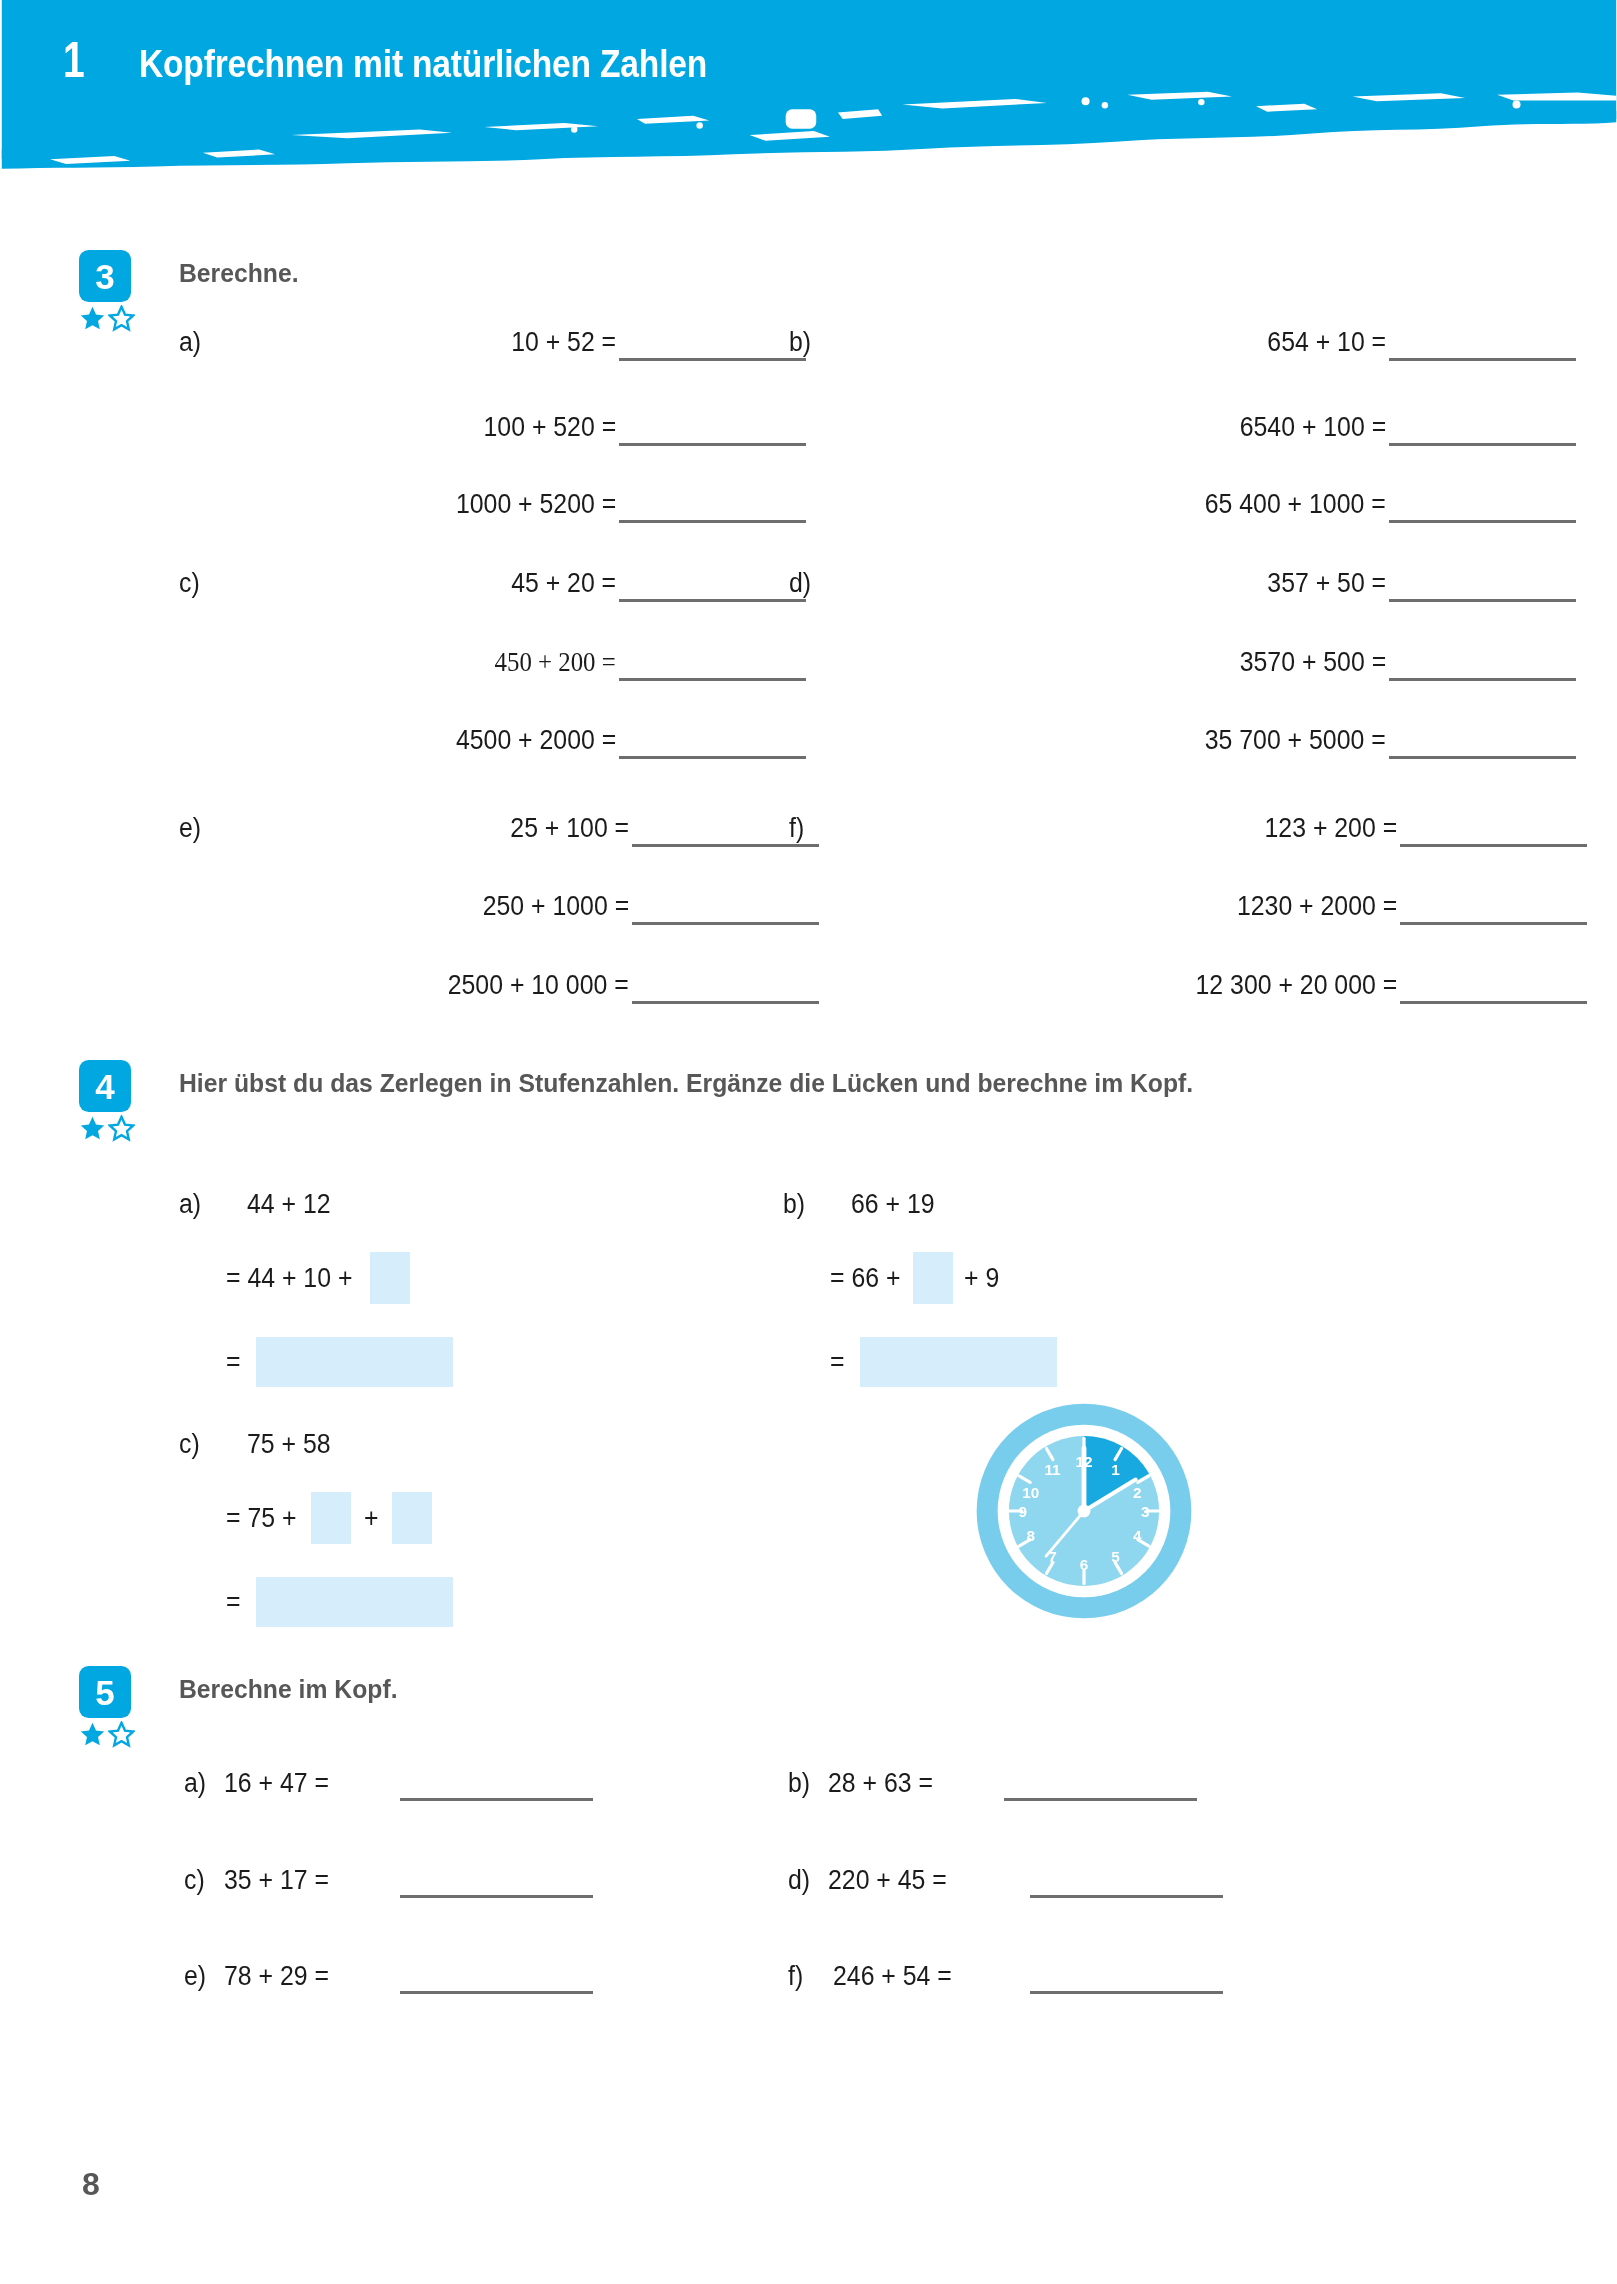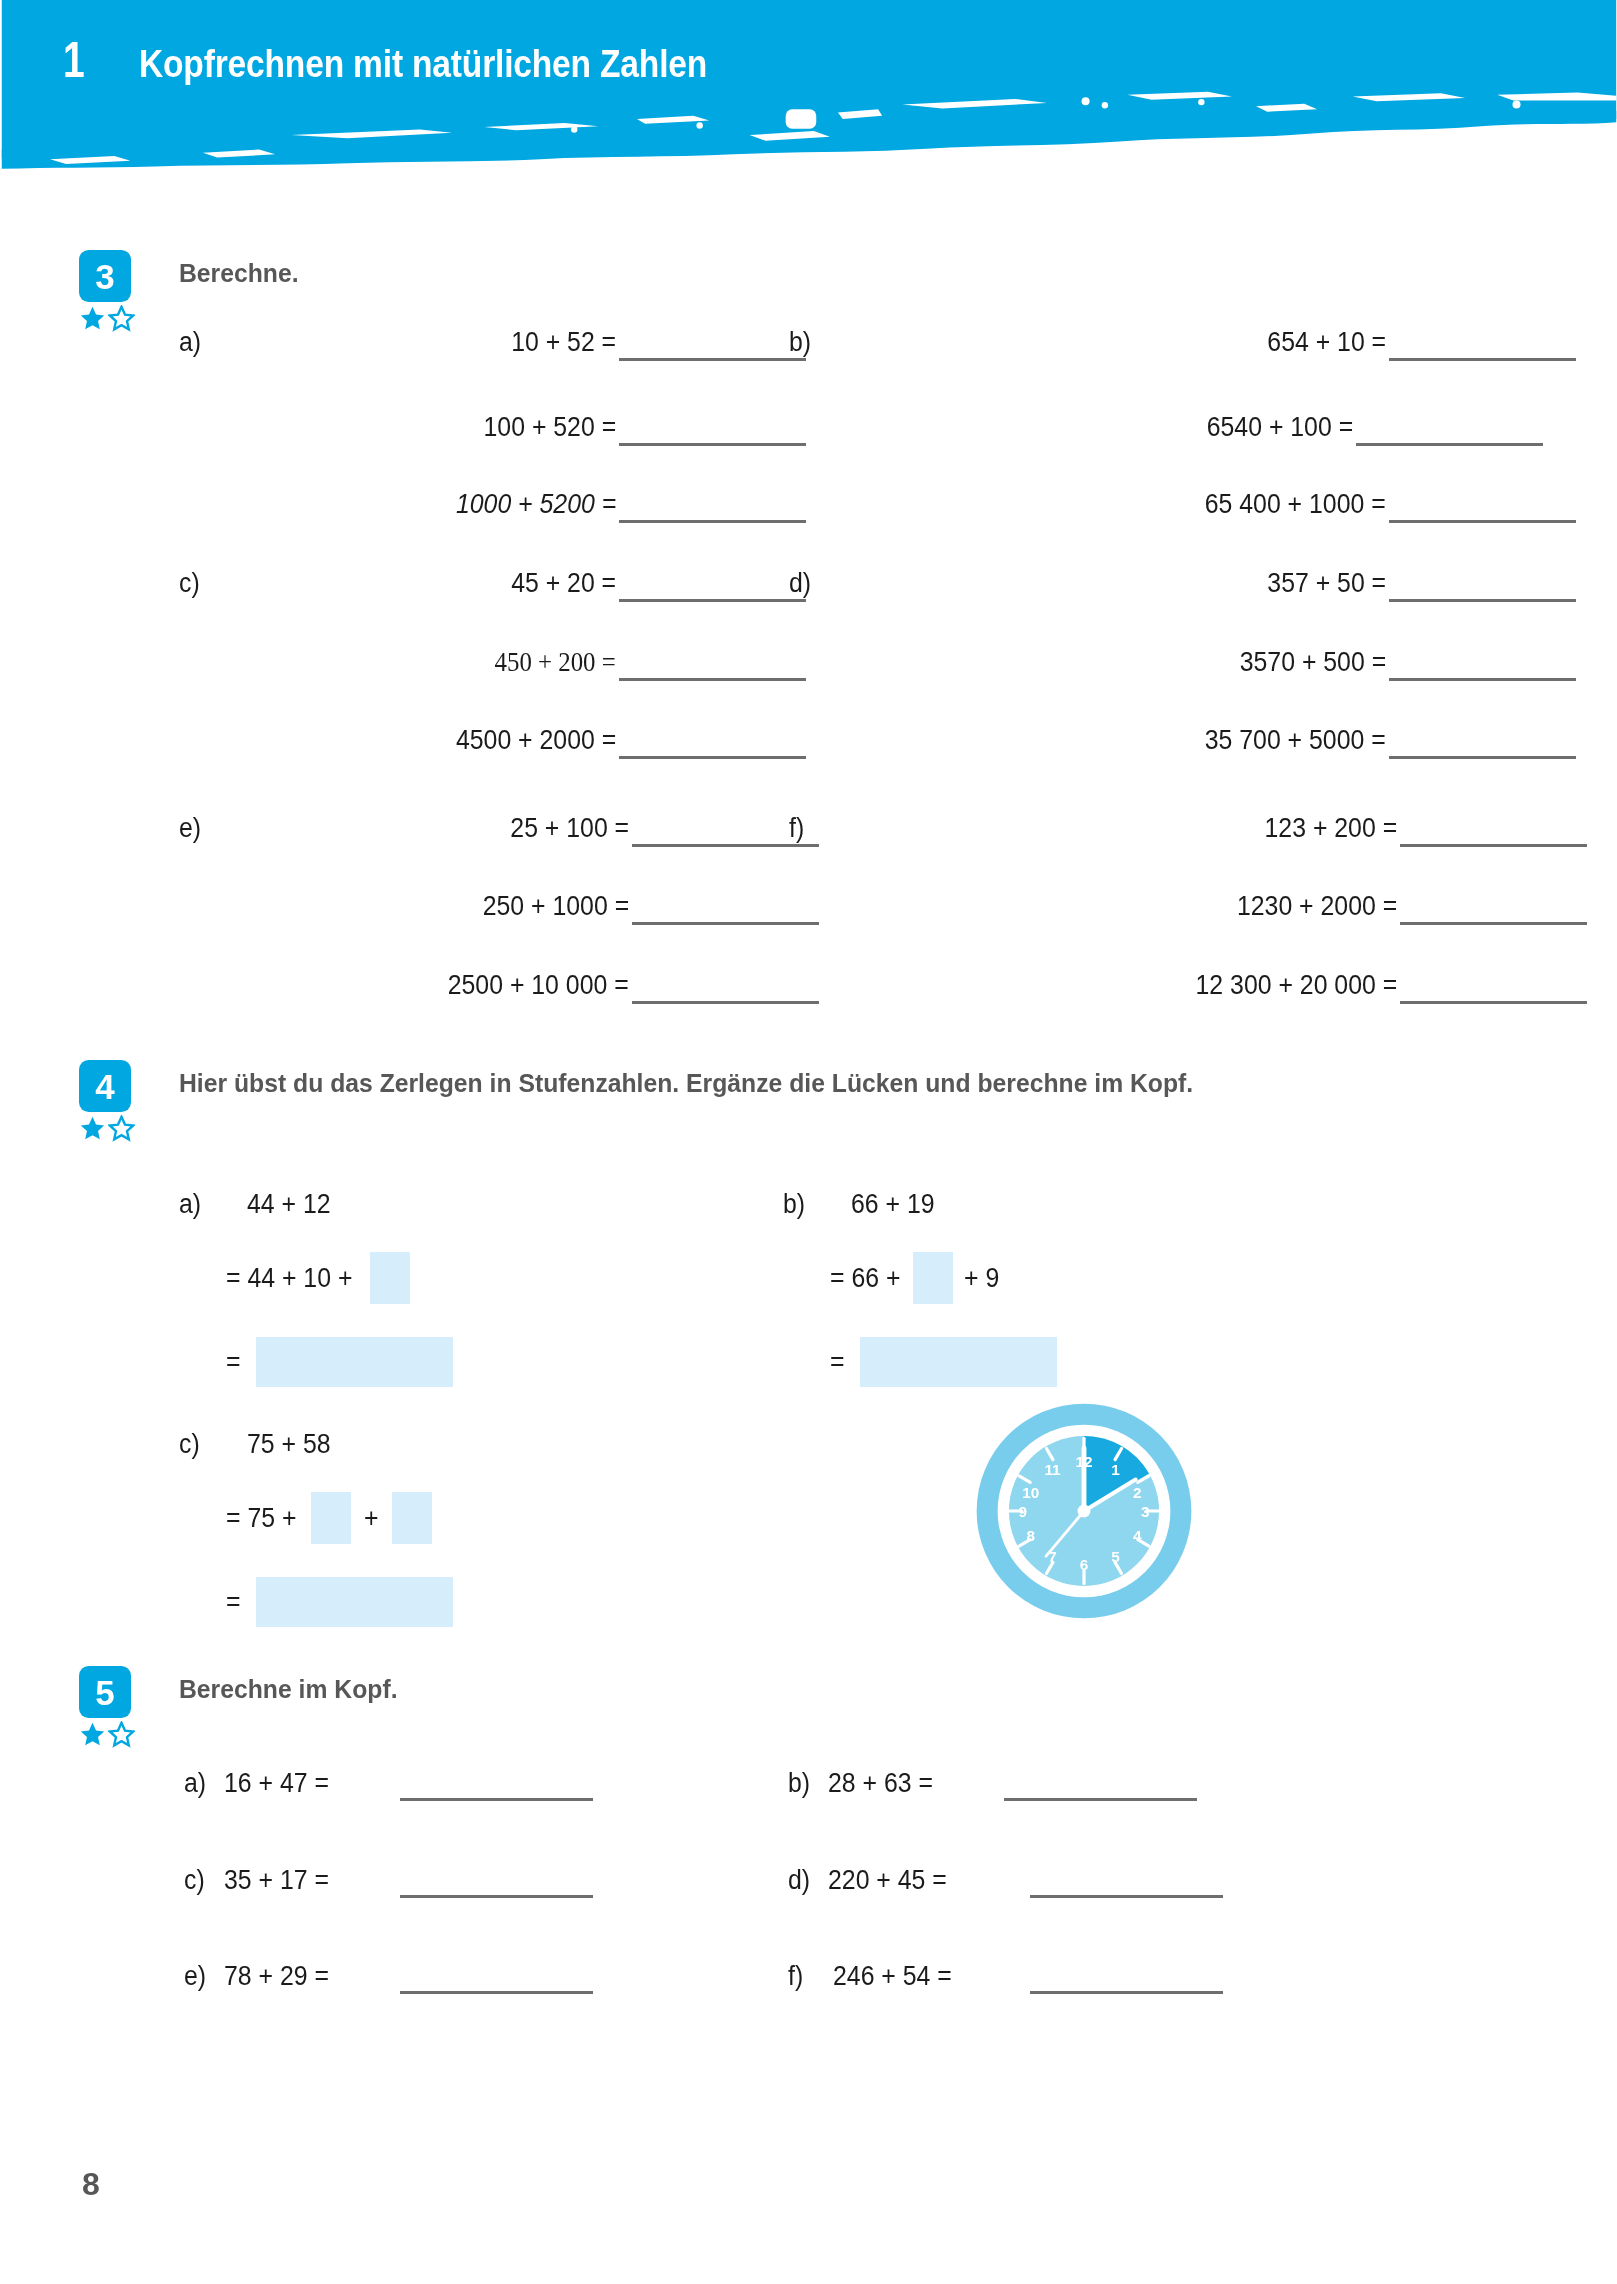--- a/index.html
+++ b/index.html
@@ -242,31 +242,31 @@
 
       <div class="row3" style="left:0;top:68px;width:806px;">
         <div class="lbl" style="left:179px;">a)</div>
         <div class="expr" style="right:190px;">10 + 52 =</div>
         <div class="blankline" style="right:0;width:187px;"></div>
       </div>
       <div class="row3" style="left:0;top:153px;width:806px;">
         <div class="expr" style="right:190px;">100 + 520 =</div>
         <div class="blankline" style="right:0;width:187px;"></div>
       </div>
-      <div class="row3" style="left:0;top:230px;width:806px;font-style:italic;">
+      <div class="row3" style="left:0;top:230px;width:806px;">
         <div class="expr" style="right:190px;">1000 + 5200 =</div>
         <div class="blankline" style="right:0;width:187px;"></div>
       </div>
 
       <div class="row3" style="left:773px;top:68px;width:806px;">
         <div class="lbl" style="left:16px;">b)</div>
         <div class="expr" style="right:193px;">654 + 10 =</div>
         <div class="blankline" style="right:3.2px;width:187px;"></div>
       </div>
-      <div class="row3" style="left:740px;top:153px;width:806px;">
+      <div class="row3" style="left:773px;top:153px;width:806px;">
         <div class="expr" style="right:193px;">6540 + 100 =</div>
         <div class="blankline" style="right:3.2px;width:187px;"></div>
       </div>
       <div class="row3" style="left:773px;top:230px;width:806px;">
         <div class="expr" style="right:193px;">65 400 + 1000 =</div>
         <div class="blankline" style="right:3.2px;width:187px;"></div>
       </div>
 
       <div class="row3" style="left:0;top:309px;width:806px;">
         <div class="lbl" style="left:179px;">c)</div>

